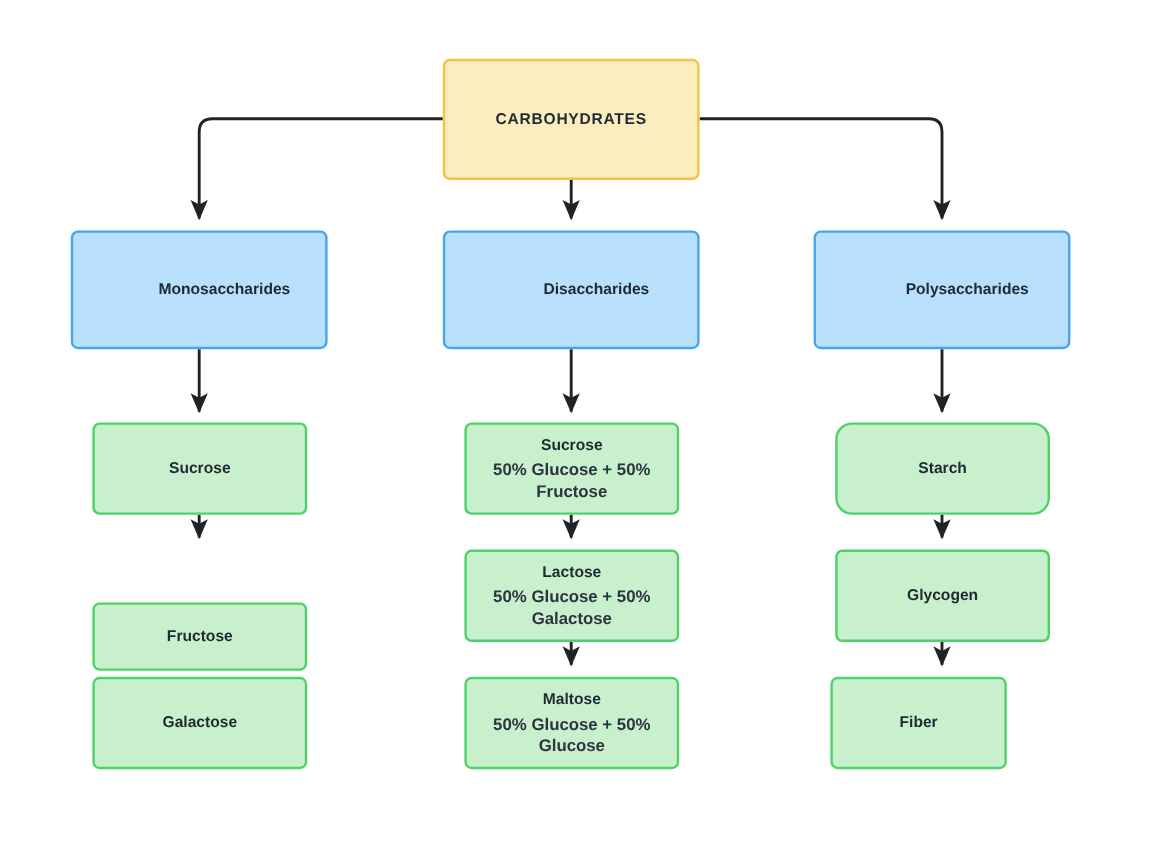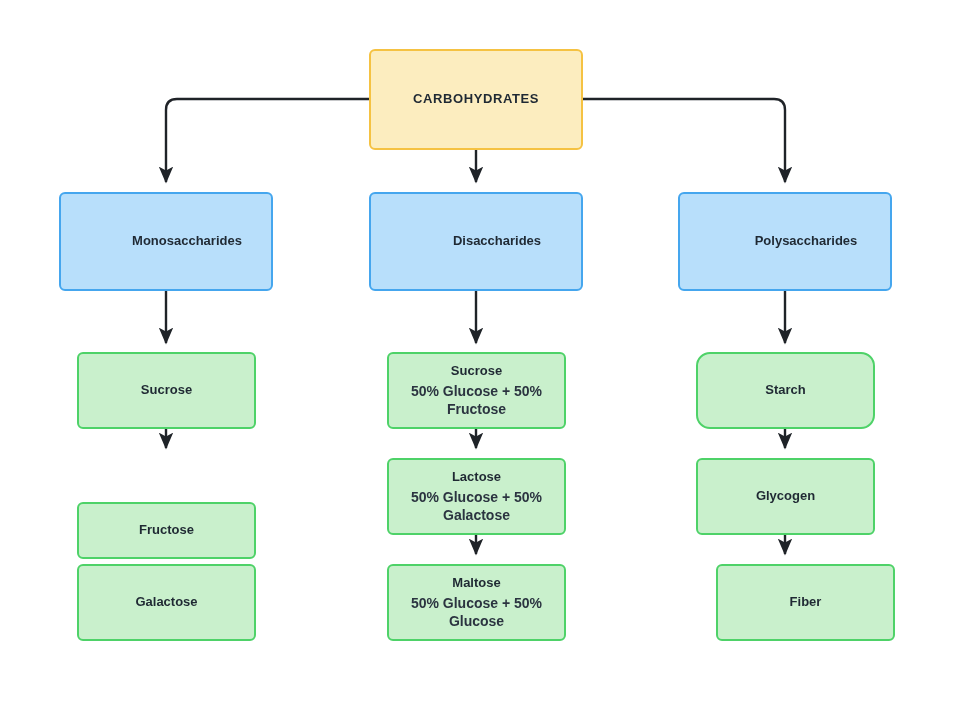--- a/index.html
+++ b/index.html
@@ -155,18 +155,18 @@
   <div class="node node-green" style="left:696px; top:352px; width:179px; height:77px;border-radius:14px;">
     <div class="node-title">Starch</div>
 
   </div>
 
   <div class="node node-green" style="left:696px; top:458px; width:179px; height:77px;">
     <div class="node-title">Glycogen</div>
 
   </div>
 
-  <div class="node node-green" style="left:716px; top:564px; width:179px; height:77px;">
+  <div class="node node-green" style="left:692px; top:564px; width:147px; height:77px;">
     <div class="node-title">Fiber</div>
 
   </div>
 
 </div>
 
 </body></html>

